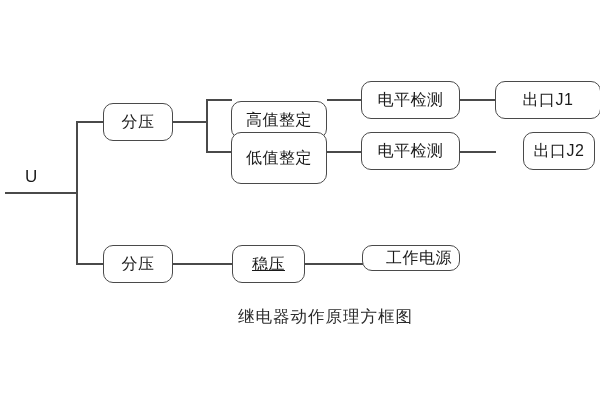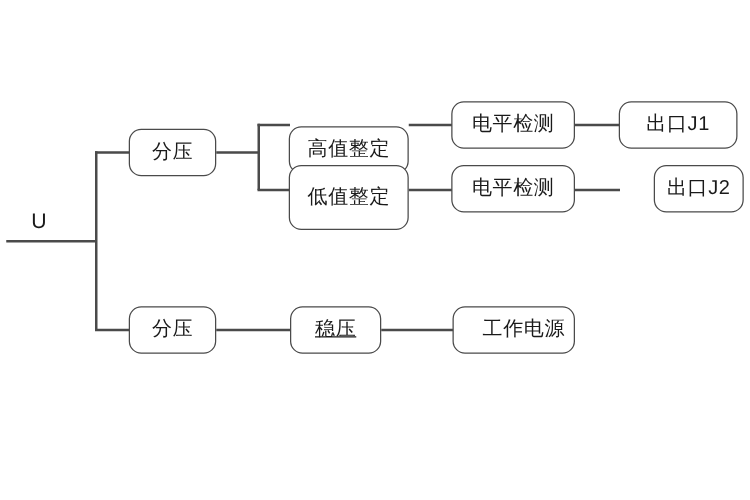--- a/index.html
+++ b/index.html
@@ -90,33 +90,34 @@
       </div>
       <div class="node" style="left: 231px; top: 132px; width: 96px; height: 52px; border-color: rgb(74, 74, 74);">
         <span style="color: rgb(26, 26, 26);">低值整定</span>
       </div>
       <div class="node" style="left: 361px; top: 81px; width: 99px; height: 38px; border-color: rgb(74, 74, 74);">
         <span style="color: rgb(26, 26, 26);">电平检测</span>
       </div>
       <div class="node" style="left: 361px; top: 132px; width: 99px; height: 38px; border-color: rgb(74, 74, 74);">
         <span style="color: rgb(26, 26, 26);">电平检测</span>
       </div>
-      <div class="node" style="left: 495px; top: 81px; width: 95px; height: 38px; border-color: rgb(74, 74, 74);">
+      <div class="node" style="left: 495px; top: 81px; width: 106px; height: 38px; border-color: rgb(74, 74, 74);">
         <span style="color: rgb(26, 26, 26);">出口J1</span>
       </div>
       <div class="node" style="left: 523px; top: 132px; width: 72px; height: 38px; border-color: rgb(74, 74, 74);">
         <span style="color: rgb(26, 26, 26);">出口J2</span>
       </div>
       <div class="node" style="left: 103px; top: 245px; width: 70px; height: 38px; border-color: rgb(74, 74, 74);">
         <span style="color: rgb(26, 26, 26);">分压</span>
       </div>
       <div class="node" style="left: 232px; top: 245px; width: 73px; height: 38px; border-color: rgb(74, 74, 74); text-decoration: underline;">
         <span style="color: rgb(26, 26, 26);">稳压</span>
       </div>
-      <div class="node" style="left: 362px; top: 245px; width: 98px; height: 38px; border-color: rgb(74, 74, 74); padding-left: 16px;">
+      <div class="node" style="left: 362px; top: 245px; width: 98px; height: 26px; border-color: rgb(74, 74, 74); padding-left: 16px;">
         <span style="color: rgb(26, 26, 26);">工作电源</span>
       </div>
     </div>
 
   <div class="io-label" id="input-label" style="left: 25px; top: 168px; color: rgb(26, 26, 26);">U</div>
 
+  <div class="caption" id="figure-caption" style="left: 238px; top: 308px; color: rgb(43, 43, 43);">继电器动作原理方框图</div>
 
 </div>
 
 </body></html>

